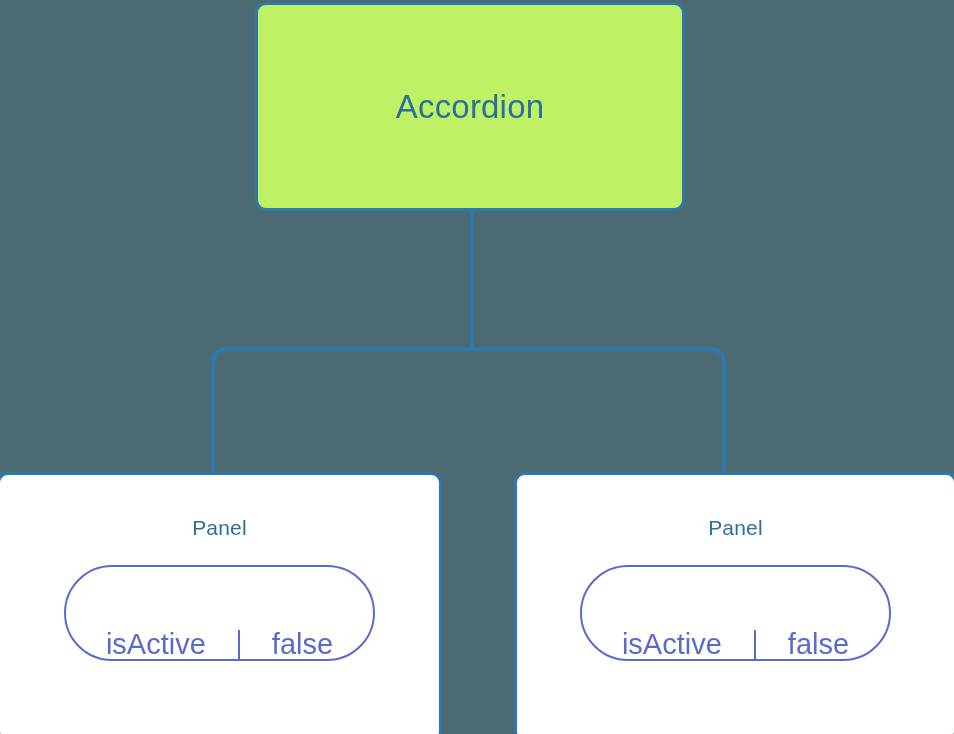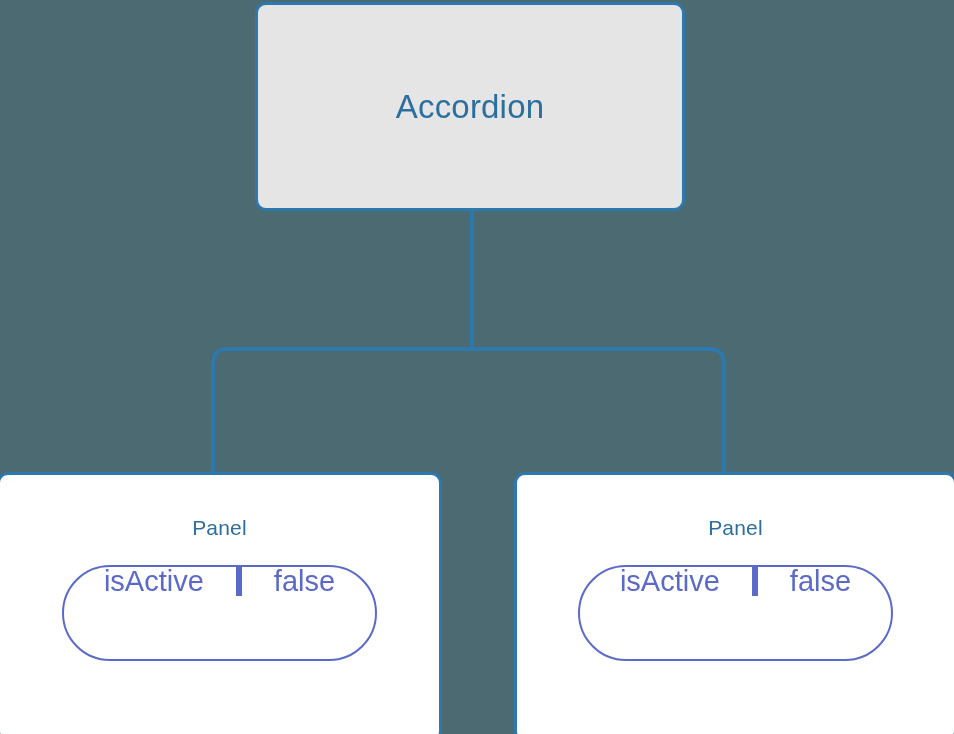--- a/index.html
+++ b/index.html
@@ -81,21 +81,21 @@
     letter-spacing: 0.2px;
     line-height: 1;
     white-space: nowrap;
   }
 
   
   .state-pill {
     margin-top: 27px;
     height: 96px;
     display: flex;
-    align-items: flex-start;
+    align-items: flex-end;
     border: 2px solid #5b6ac9;
     border-radius: 9999px;
     box-sizing: border-box;
     background: transparent;
   }
   .pill-key,
   .pill-value {
     display: flex;
     align-items: center;
     justify-content: center;
@@ -103,34 +103,34 @@
     font-size: 29px;
     line-height: 1;
     white-space: nowrap;
     box-sizing: border-box;
   }
   .pill-key {
     padding: 0 32px 0 40px;
   }
   .pill-value {
     padding: 0 40px 0 32px;
-    border-left: 6px solid #f97316;
+    border-left: 2px solid #f97316;
   }
 </style>
 </head>
 <body style="background: rgb(76, 106, 114);">
 
 <div id="stage" style="background: rgb(76, 106, 114);">
 
   <svg id="connectors" viewBox="0 0 954 734" width="954" height="734" xmlns="http://www.w3.org/2000/svg">
     <path fill="none" stroke="#2d78ac" stroke-width="4" stroke-linecap="butt" d="M 472 211 L 472 349"></path>
     <path fill="none" stroke="#2d78ac" stroke-width="4" stroke-linecap="butt" d="M 213 472 L 213 364 Q 213 349 228 349 L 709 349 Q 724 349 724 364 L 724 472"></path>
   </svg>
 
-  <div class="node" id="node-accordion" style="background: #e5e5e5; border-color: rgb(45, 120, 172);">
+  <div class="node" id="node-accordion" style="background: #bef264; border-color: rgb(45, 120, 172);">
     <div class="node-title" style="color: rgb(44, 111, 158);">Accordion</div>
   </div>
 
   <div class="node node-panel" id="node-panel-0" style="background: rgb(255, 255, 255); border-color: rgb(45, 120, 172);">
     <div class="node-title" style="color: rgb(44, 111, 158);">Panel</div>
     <div class="state-pill" style="border-color: rgb(91, 106, 201);">
       <div class="pill-key" style="color: rgb(91, 106, 201);">isActive</div>
       <div class="pill-value" style="color: rgb(91, 106, 201); border-left-color: rgb(91, 106, 201);">false</div>
     </div>
   </div>

